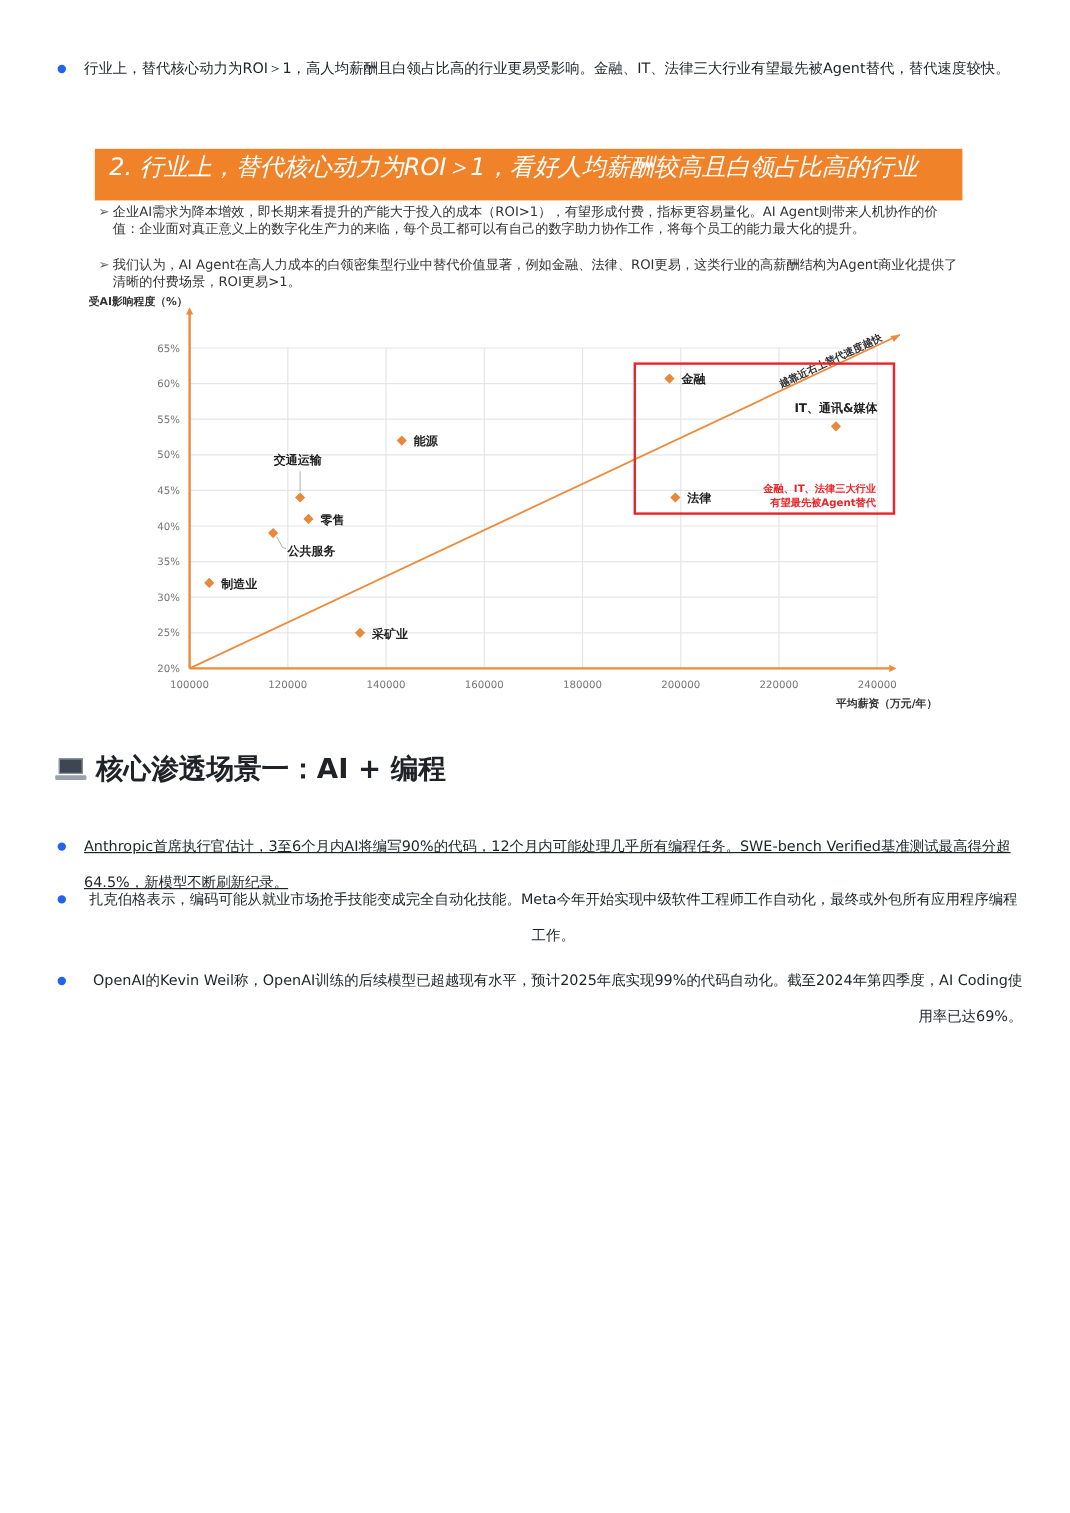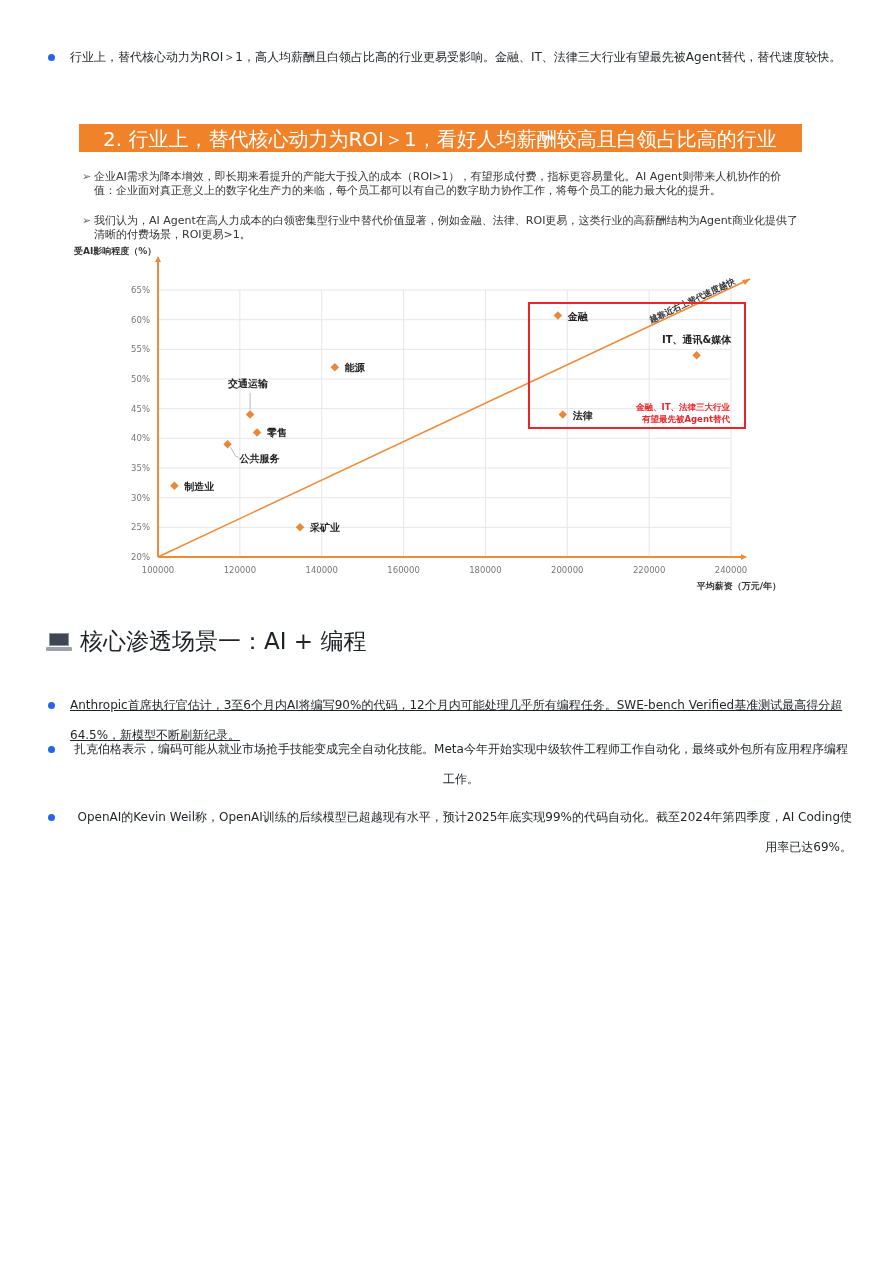--- a/index.html
+++ b/index.html
@@ -2,28 +2,28 @@
 <html><head>
 <meta charset="utf-8">
 <style>
   html, body { margin: 0; padding: 0; background: #ffffff; }
   body { width: 892px; height: 1261px; position: relative; overflow: hidden;
          font-family: "DejaVu Sans", "Liberation Sans", sans-serif; color: #1f2328; }
   .bullet { position: absolute; left: 48px; right: 40px; font-size: 12px; line-height: 30px; }
   .bullet .dot { position: absolute; left: 0; top: 12px; width: 7px; height: 7px; border-radius: 50%; background: #2563eb; }
   .bullet .text { margin-left: 22px; display: block; }
   .figure { position: absolute; left: 66px; top: 118px; width: 752px; height: 480px; background: #ffffff; }
-  .banner { position: absolute; left: 13px; top: 6px; width: 723px; height: 28px; background: #f0832a;
-            color: #fff; font-size: 20px; line-height: 30px; padding-left: 24px; box-sizing: border-box; white-space: nowrap; overflow: hidden; }
+  .banner { position: absolute; left: 13px; top: 6px; width: 723px; height: 43px; background: #f0832a;
+            color: #fff; font-size: 20px; line-height: 30px; padding-left: 12px; box-sizing: border-box; white-space: nowrap; overflow: hidden; font-style: italic; }
   .fig-para { position: absolute; left: 16px; width: 720px; font-size: 11px; line-height: 14px; color: #333; }
   .fig-para .arrow { position: absolute; left: 0; top: 0; color: #666; }
   .fig-para .ptext { display: block; margin-left: 12px; }
   .fig-para b { font-weight: normal; }
   .chart-svg { position: absolute; left: 0; top: 0; }
-  .heading { position: absolute; left: 46px; top: 624px; font-size: 23px; font-weight: normal; line-height: 34px; color: #1f2328; }
+  .heading { position: absolute; left: 46px; top: 624px; font-size: 23px; font-weight: bold; line-height: 34px; color: #1f2328; }
   .heading .icon { display: inline-block; width: 26px; height: 18px; position: relative; margin-right: 8px; vertical-align: -2px; }
   .heading .icon .screen { position: absolute; left: 3px; top: 0; width: 20px; height: 13px; background: #3d4652; border: 1px solid #8a939e; box-sizing: border-box; }
   .heading .icon .base { position: absolute; left: 0; top: 14px; width: 26px; height: 4px; background: #9aa3ad; border-radius: 1px; }
 </style>
 </head>
 <body>
 
 <div class="bullet" style="top:42px;">
   <span class="dot"></span>
   <span class="text">行业上，替代核心动力为ROI＞1，高人均薪酬且白领占比高的行业更易受影响。金融、IT、法律三大行业有望最先被Agent替代，替代速度较快。</span>

